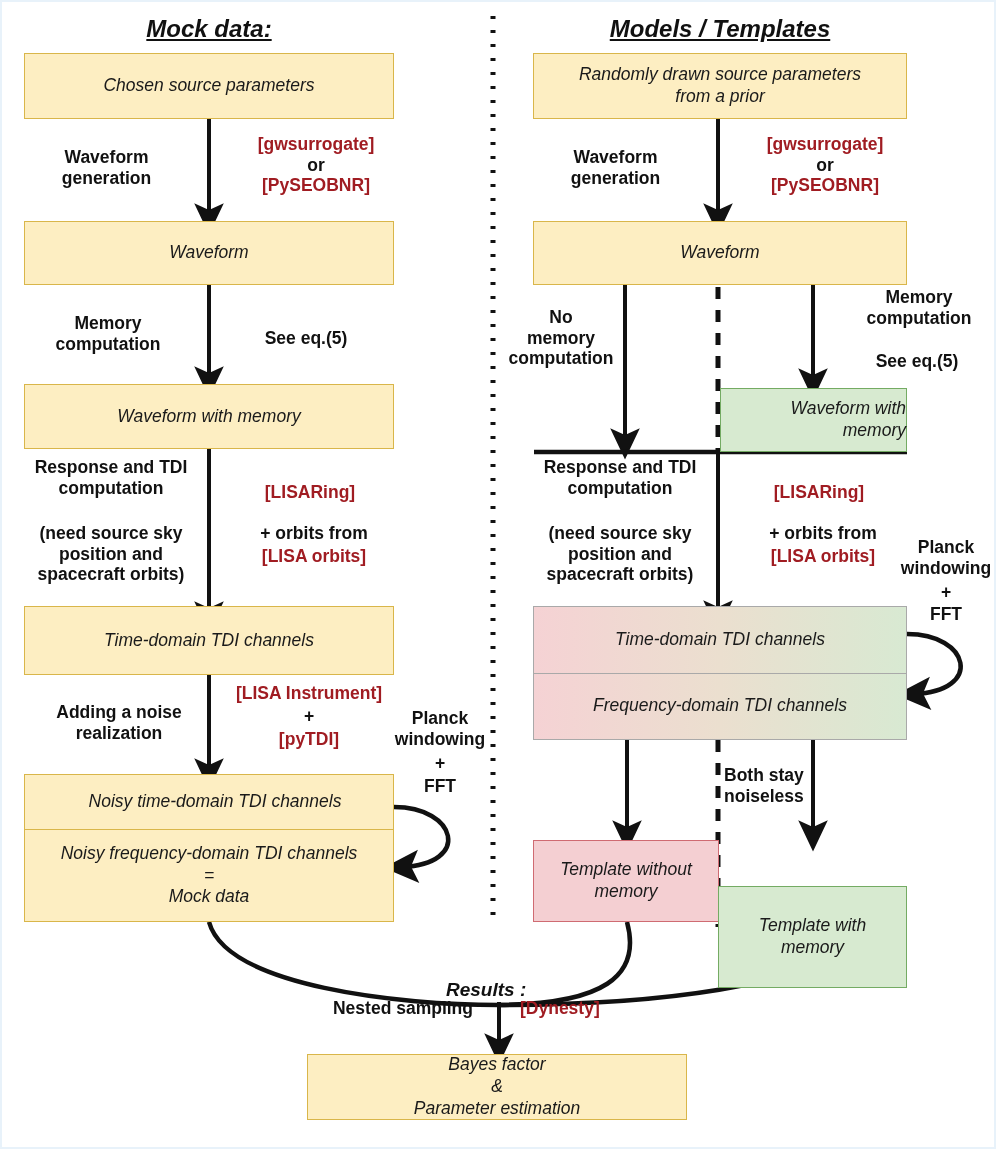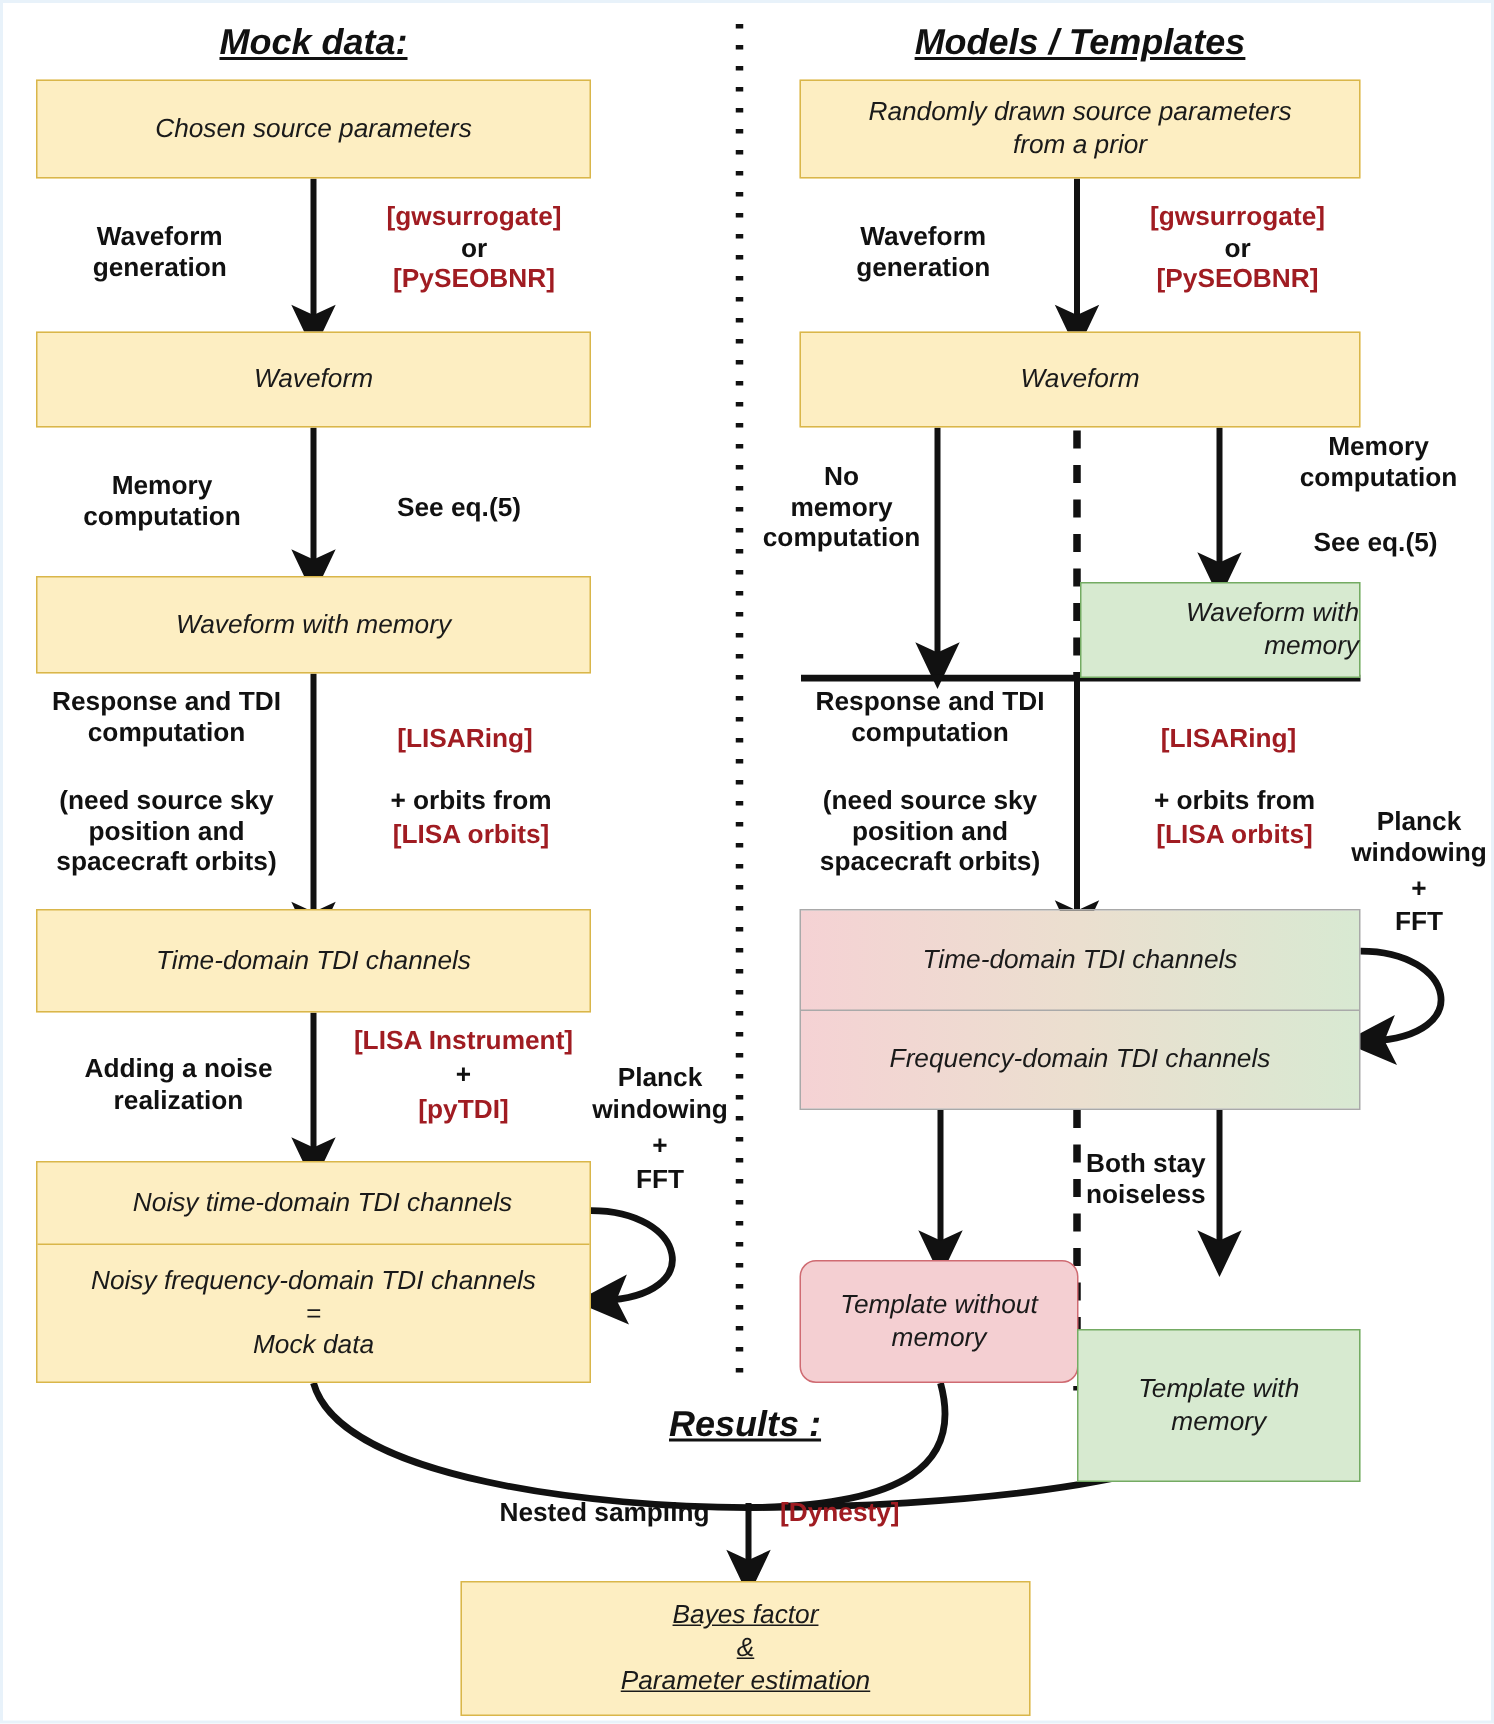--- a/index.html
+++ b/index.html
@@ -17,22 +17,22 @@
   .box.pink{background:#f4cfd2;border:1.4px solid #cf6b72;}
   .box.grad{background:linear-gradient(to right,#f5d2d4 0%,#ebdfcf 50%,#d8e9d2 100%);
             border:1.4px solid #a9a9a9;}
   .box .sub{font-size:16px;}
 
   .hdr{position:absolute;font-weight:bold;font-style:italic;font-size:24px;
        color:#111;text-decoration:underline;text-align:center;white-space:nowrap;}
   .lbl{position:absolute;font-weight:bold;font-size:17.5px;color:#111;
        text-align:center;line-height:1.18;}
   .pkg{color:#a01c22;}
-  .results{position:absolute;font-weight:bold;font-style:italic;font-size:24px;
-           color:#111;text-decoration:underline;white-space:nowrap;}
+  .results{position:absolute;font-weight:bold;font-style:italic;font-size:19px;
+           color:#111;white-space:nowrap;margin-top:43px;}
   .splitrow{display:flex;width:100%;height:100%;flex-direction:column;}
   .half{flex:1;display:flex;align-items:center;justify-content:center;text-align:center;}
   .half.top{border-bottom:1.4px solid #d9b64a;}
   .half.topg{border-bottom:1.4px solid #a9a9a9;}
 </style>
 </head>
 <body>
 
 <div id="stage">
 
@@ -131,31 +131,31 @@
     <div class="splitrow">
       <div class="half topg">
         <span>Time-domain TDI channels</span>
       </div>
       <div class="half">
         <span>Frequency-domain TDI channels</span>
       </div>
     </div>
   </div>
 
-  <div class="box pink" style="left:531px;top:838px;width:186px;height:82px;border-radius:11px;">
+  <div class="box pink" style="left:531px;top:838px;width:186px;height:82px;">
     <span>Template without</span>
     <span>memory</span>
   </div>
 
   <div class="box green" style="left:716px;top:884px;width:189px;height:102px;font-style:italic;">
     <span>Template with</span>
     <span>memory</span>
   </div>
 
-  <div class="box yellow" style="left:305px;top:1052px;width:380px;height:90px;text-decoration:underline;">
+  <div class="box yellow" style="left:305px;top:1052px;width:380px;height:66px;">
     <span>Bayes factor</span>
     <span>&amp;</span>
     <span>Parameter estimation</span>
   </div>
 
   <div class="lbl" style="left:22px;top:145px;width:165px;white-space:pre-line;">Waveform
 generation</div>
 
   <div class="lbl" style="left:228px;top:132px;width:172px;">
     <div class="pkg">[gwsurrogate]</div>

